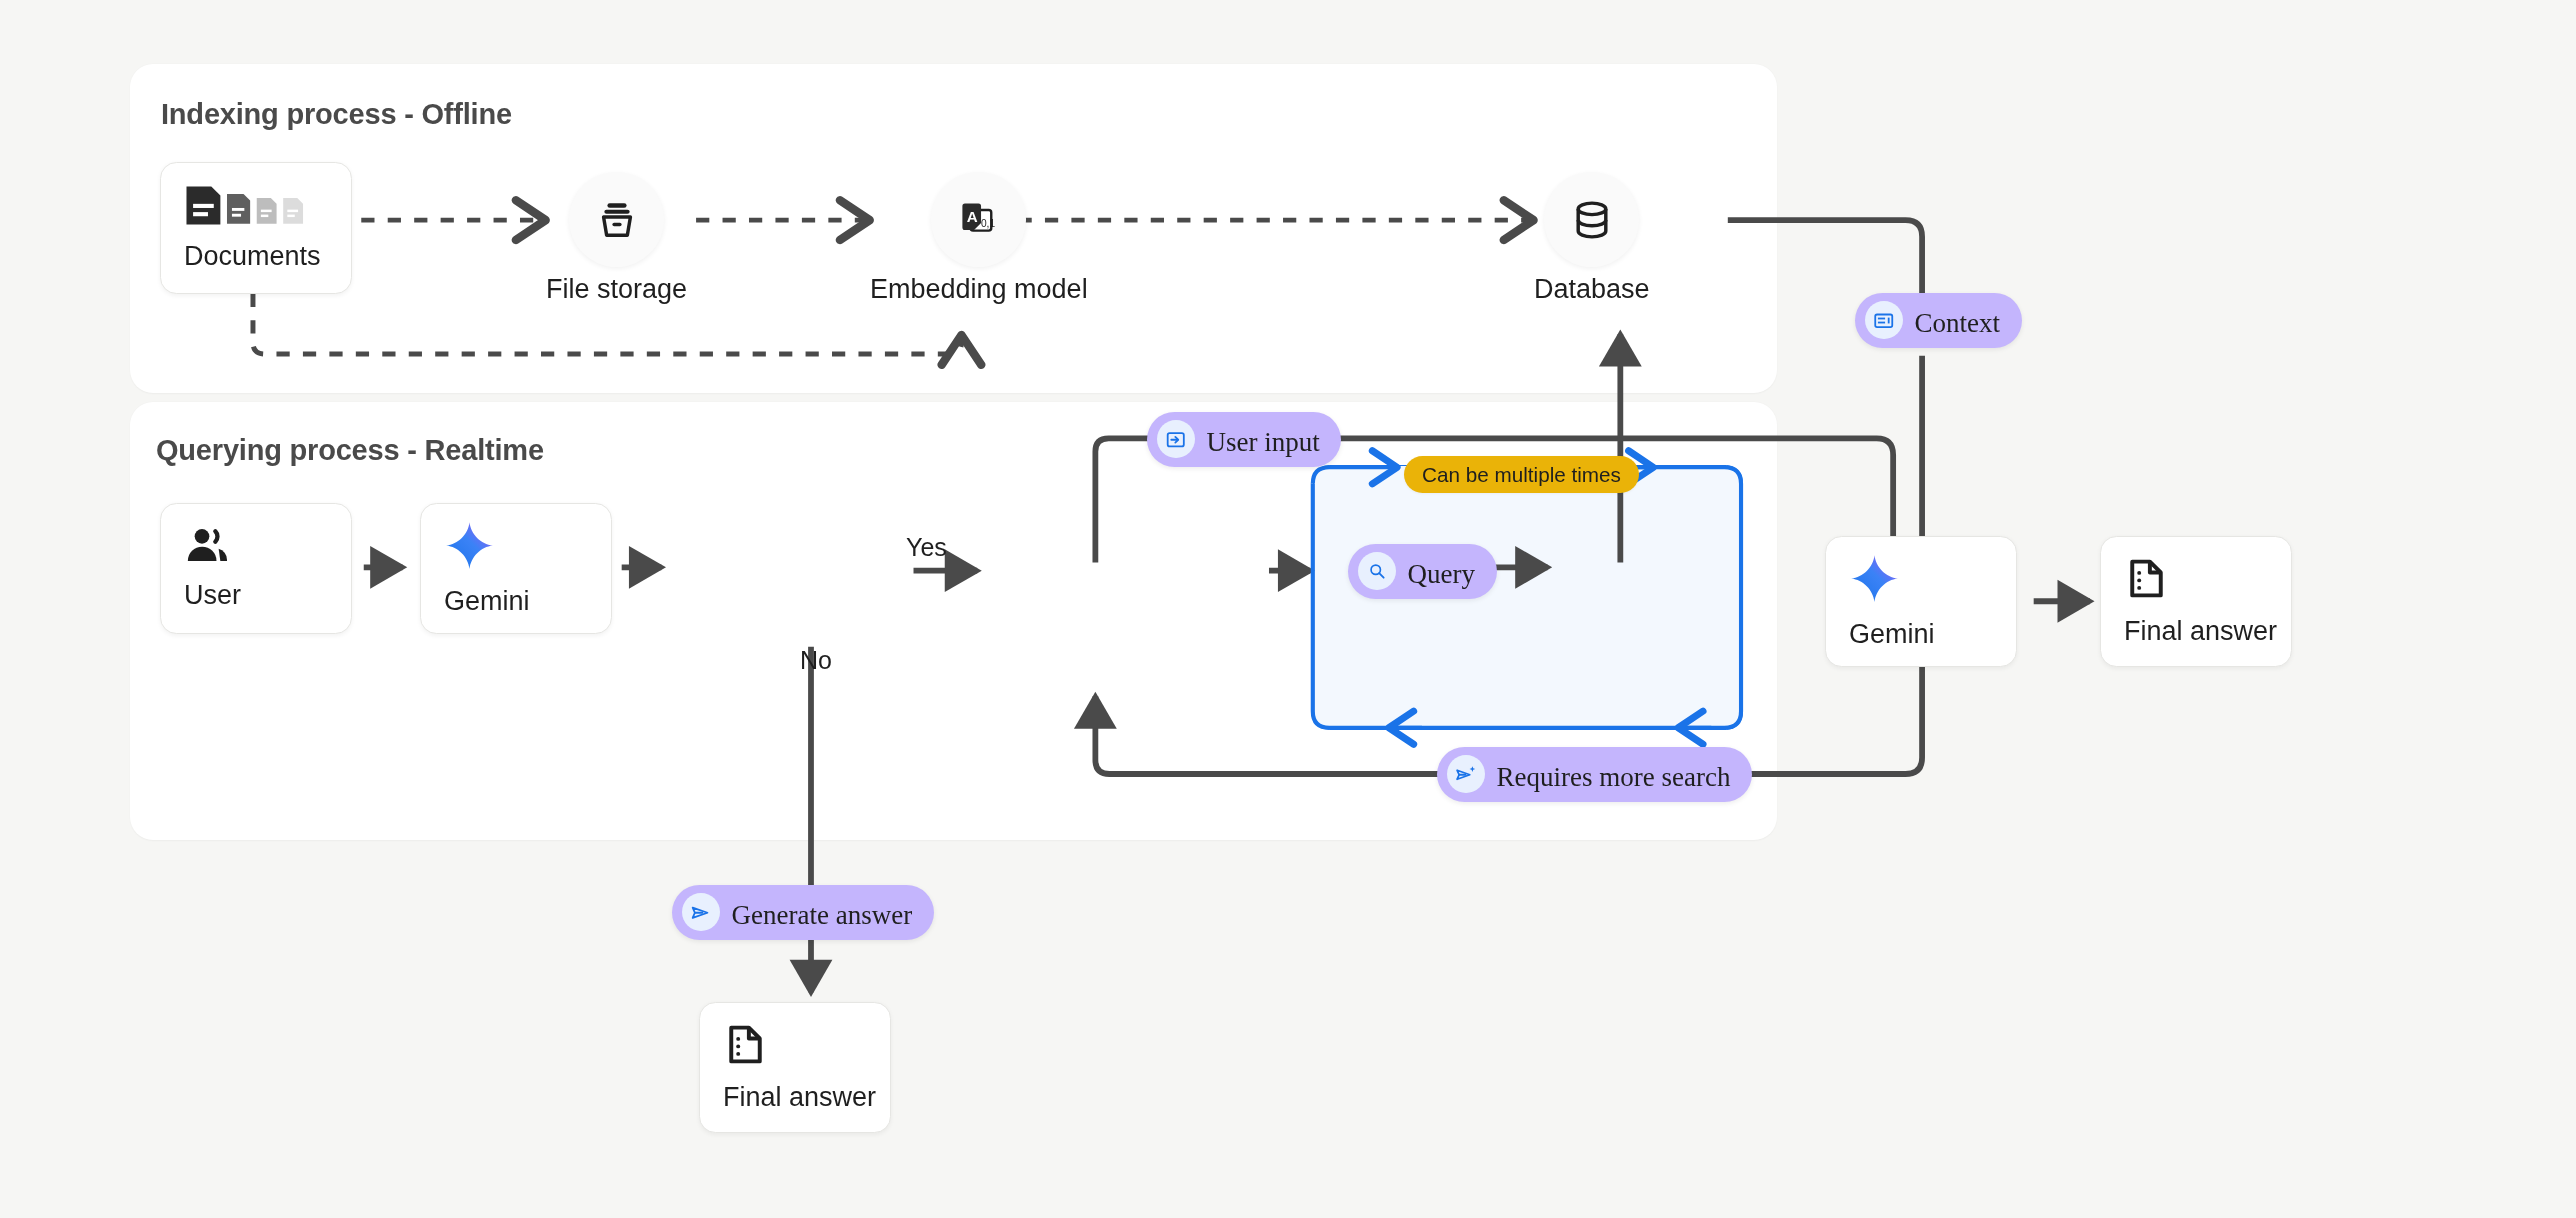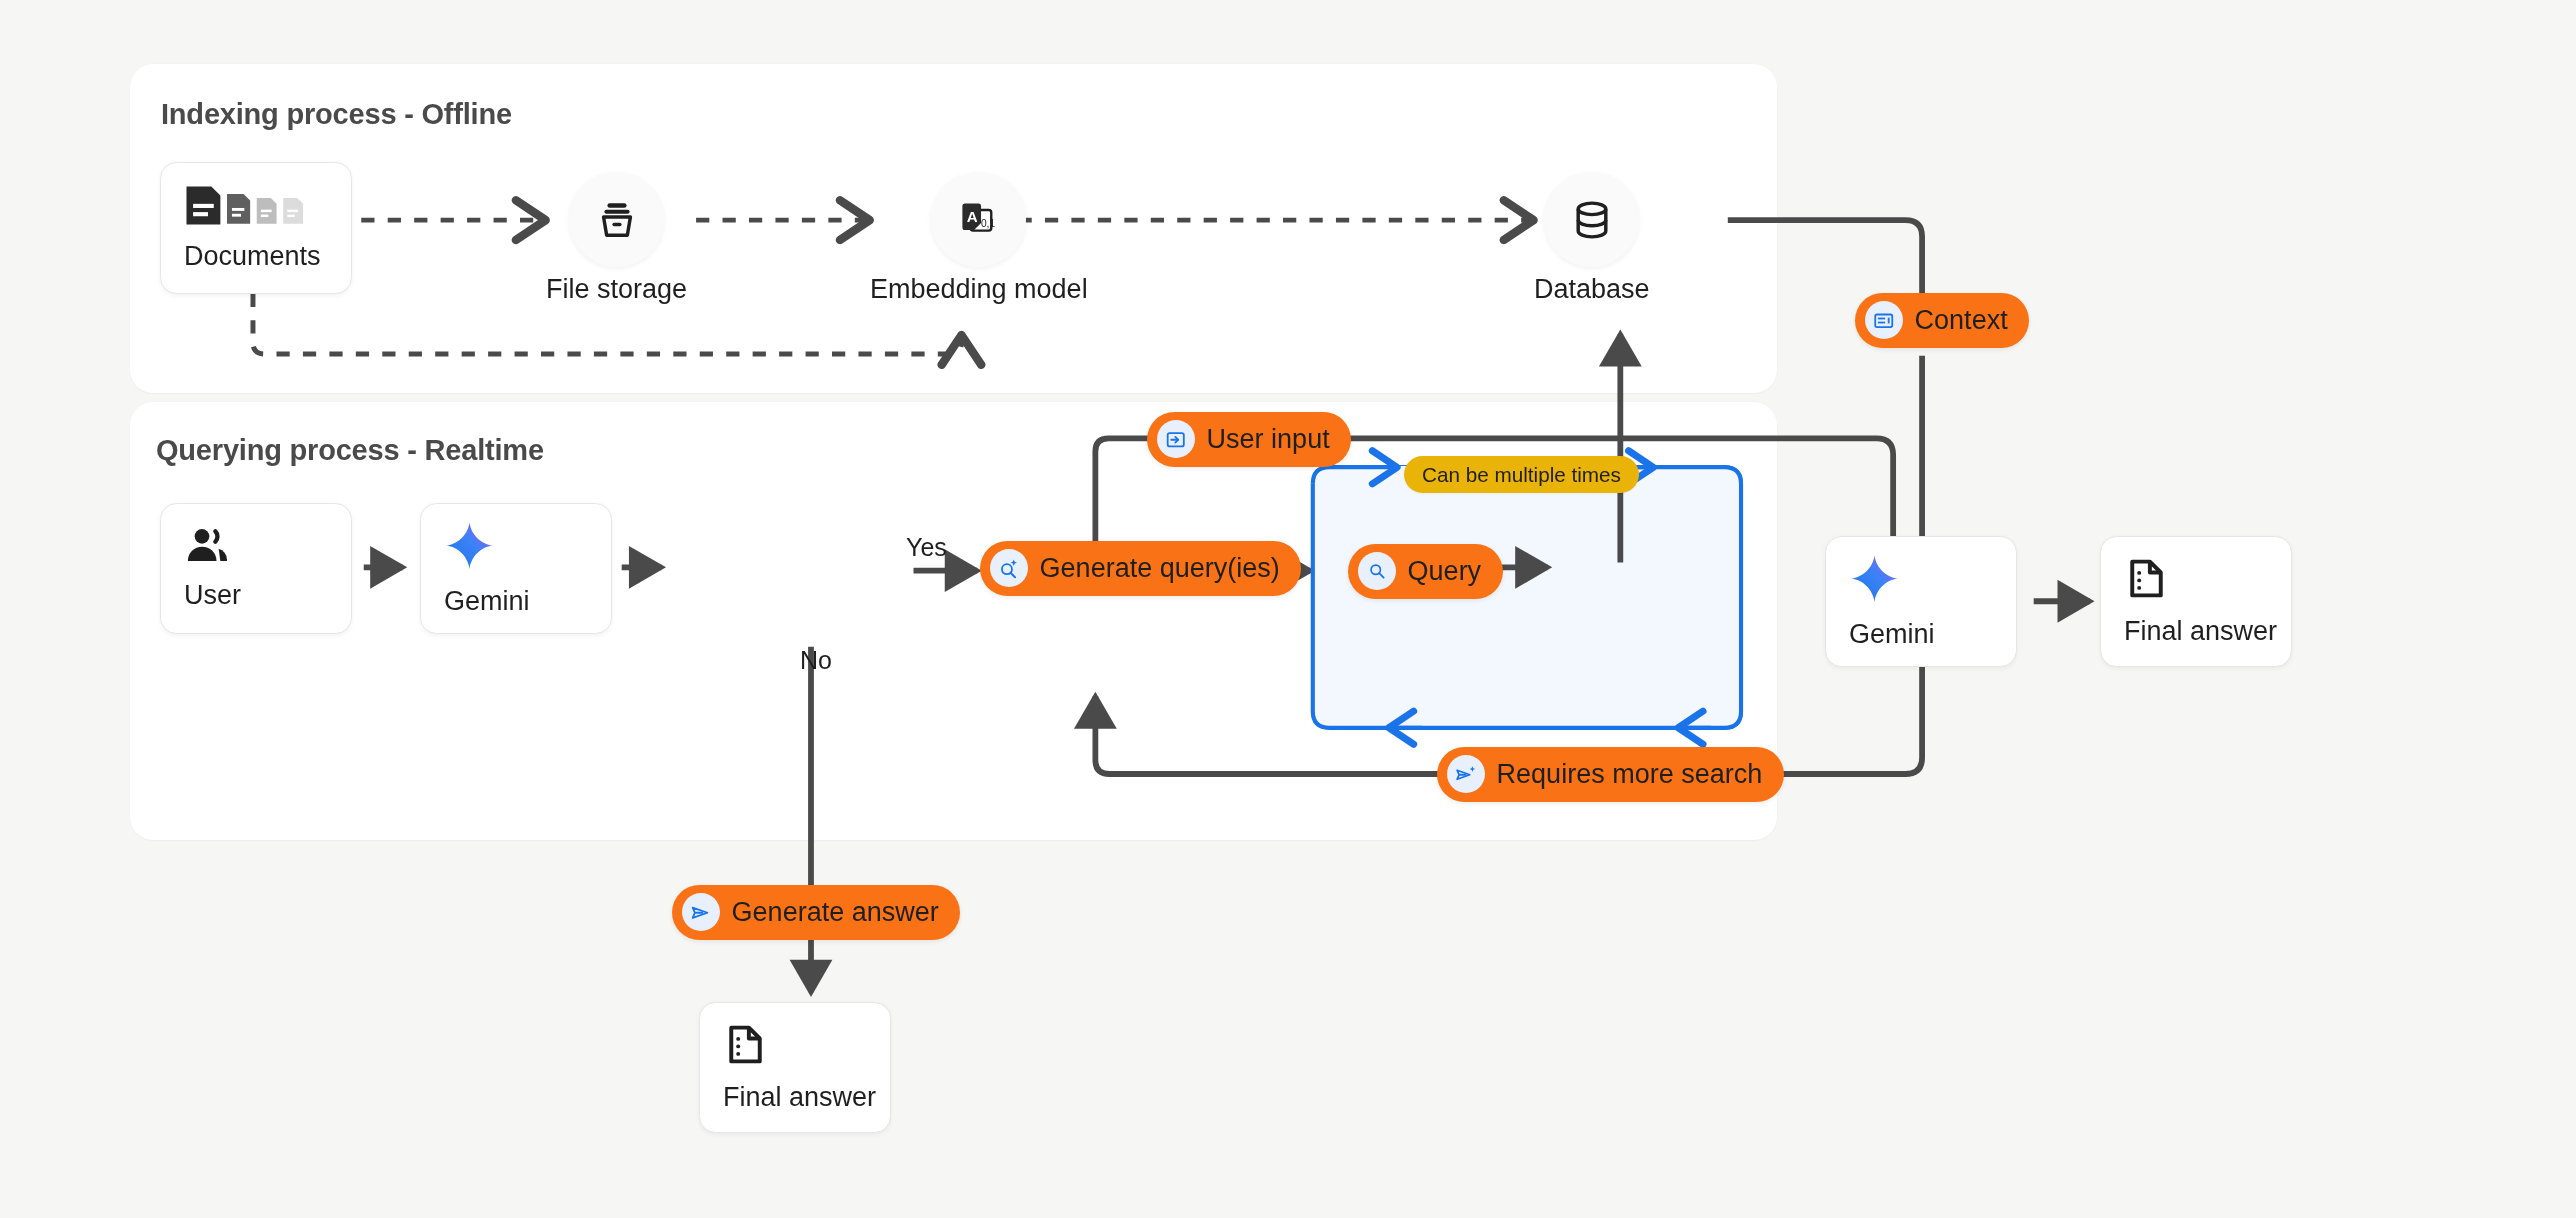--- a/index.html
+++ b/index.html
@@ -61,27 +61,28 @@
   }
   .circle-node .label{
     margin-top:7px;font-size:27px;color:#1f1f1f;text-align:center;
     white-space:nowrap;line-height:1.15;
   }
   .circle-node .label.two-line{white-space:normal;width:174px;}
 
   
   .pill{
     position:absolute;
-    background:#f97316;
+    background:#c4b5fd;
     border-radius:826px;
     box-shadow:0 1.7px 5px rgba(0,0,0,.08);
-    display:flex;align-items:center;gap:11.6px;
+    display:flex;align-items:flex-end;gap:11.6px;
     padding:8.3px 21.5px 8.3px 10px;
     font-size:27px;color:#1f1f1f;white-space:nowrap;
     box-sizing:border-box;
+    font-family:Liberation Serif, serif;
   }
   .pill .pill-ico{
     width:38px;height:38px;border-radius:50%;
     background:#e8f0fe;display:flex;align-items:center;justify-content:center;flex:0 0 auto;
   }
   .pill-plain{
     position:absolute;background:#eab308;border-radius:826px;
     padding:6.6px 18px;font-size:20.7px;color:#1f1f1f;white-space:nowrap;
     box-shadow:0 0.8px 2.5px rgba(0,0,0,.05);
   }
@@ -296,30 +297,20 @@
       </svg>
     </span>
     <span class="label">Gemini</span>
   </div>
 
   <div class="dtext-fix"></div>
 
   <div class="edge-label" style="left:906px;top:533px;">Yes</div>
   <div class="edge-label" style="left:800px;top:646px;">No</div>
 
-  <div class="pill" style="left:980px;top:541px;">
-    <span class="pill-ico">
-      <svg width="21.5" height="21.5" viewBox="0 0 24 24">
-        <circle cx="10" cy="12.5" r="5.6" fill="none" stroke="#1a73e8" stroke-width="2"></circle>
-        <line x1="14" y1="16.5" x2="19" y2="21.5" stroke="#1a73e8" stroke-width="2.2" stroke-linecap="round"></line>
-        <path d="M17.6 1.6 l1 2.6 l2.6 1 l-2.6 1 l-1 2.6 l-1 -2.6 l-2.6 -1 l2.6 -1 z" fill="#1a73e8"></path>
-      </svg>
-    </span>
-    <span>Generate query(ies)</span>
-  </div>
 
   <div class="pill" style="left:1147px;top:412px;">
     <span class="pill-ico">
       <svg width="21.5" height="21.5" viewBox="0 0 24 24">
         <rect x="3" y="4.5" width="18" height="15" rx="2.2" fill="none" stroke="#1a73e8" stroke-width="2"></rect>
         <line x1="7" y1="12" x2="14" y2="12" stroke="#1a73e8" stroke-width="2" stroke-linecap="round"></line>
         <path d="M11.5 8.8 L14.8 12 L11.5 15.2" fill="none" stroke="#1a73e8" stroke-width="2" stroke-linecap="round" stroke-linejoin="round"></path>
       </svg>
     </span>
     <span>User input</span>

